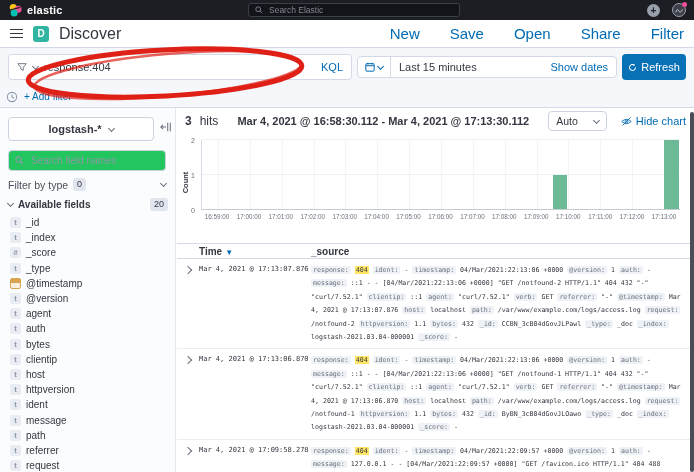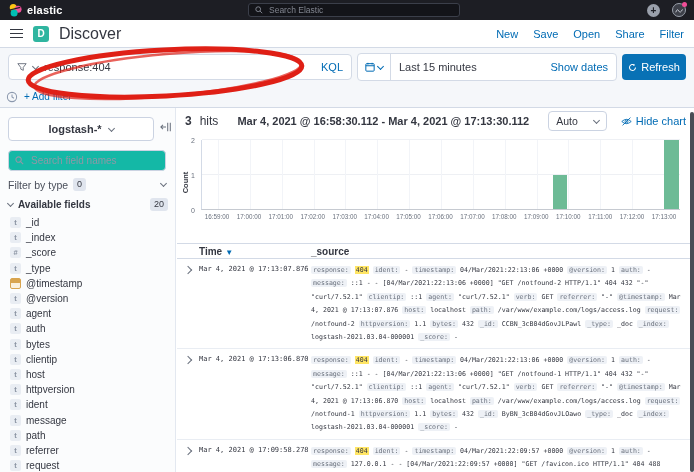--- a/index.html
+++ b/index.html
@@ -23,50 +23,50 @@
   .avatar .dot{position:absolute;right:-2px;top:-2px;width:5px;height:5px;border-radius:50%;background:#f04e98;}
   .avatar svg{position:absolute;left:2px;top:3px;}
 
   
   .tb{height:28px;border-bottom:1px solid #d3dae6;display:flex;align-items:center;padding:0 10px;gap:10px;background:#fff;}
   .burger{width:13px;display:flex;flex-direction:column;gap:2.5px;}
   .burger i{height:1.5px;background:#343741;display:block;}
   .app-badge{width:16px;height:16px;border-radius:3px;background:#2fb5a0;color:#fff;font-size:10px;font-weight:bold;
              display:flex;align-items:center;justify-content:center;}
   .tb-title{font-size:16px;color:#343741;}
-  .tb-links{margin-left:auto;display:flex;gap:15px;font-size:11px;color:#006bb4;}
+  .tb-links{margin-left:auto;display:flex;gap:30px;font-size:15px;color:#006bb4;}
   .tb-links span{cursor:pointer;}
 
   
   .qb{height:38px;background:#f5f7fa;display:flex;align-items:center;gap:5px;padding:0 8px;}
   .qgroup{flex:1;height:26px;background:#fff;border:1px solid #d3dae6;border-radius:4px;
           display:flex;align-items:center;padding:0 8px;gap:6px;font-size:11px;}
   .qtext{flex:1;color:#343741;}
   .kql{color:#006bb4;font-size:11px;padding-left:6px;}
-  .dgroup{width:260px;height:28px;background:#fff;border:1px solid #d3dae6;border-radius:4px;
+  .dgroup{width:260px;height:22px;background:#fff;border:1px solid #d3dae6;border-radius:4px;
           display:flex;align-items:center;font-size:11px;}
   .dcal{display:flex;align-items:center;gap:3px;padding:0 7px;height:100%;border-right:1px solid #d3dae6;}
   .drange{flex:1;padding:0 8px;color:#343741;}
   .showdates{color:#006bb4;padding-right:8px;white-space:nowrap;}
   .refresh{height:26px;min-width:64px;background:#0871b5;border:none;border-radius:4px;color:#fff;font-size:11px;
            display:flex;align-items:center;justify-content:center;gap:4px;font-family:inherit;}
   .chev{width:5px;height:5px;border-right:1.4px solid #69707d;border-bottom:1.4px solid #69707d;
         transform:rotate(45deg);display:inline-block;flex:none;margin-top:-2px;}
   .chev.blue{border-color:#006bb4;}
 
   
   .fb{height:22px;background:#f5f7fa;display:flex;align-items:center;gap:6px;padding:0 6px;border-bottom:1px solid #d3dae6;}
   .addfilter{color:#006bb4;font-size:10px;}
 
   
   .sidebar{position:absolute;left:0;top:108px;bottom:0;width:176px;background:#fbfcfd;border-right:1px solid #e3e8f0;overflow:hidden;padding-left:20px;}
   .ip-btn{position:absolute;left:8px;top:9px;width:146px;height:24px;background:#fff;border:1px solid #cbd3e2;
           border-radius:4px;display:flex;align-items:center;justify-content:center;gap:7px;font-size:11px;font-weight:bold;}
   .collapse{position:absolute;right:3px;top:13px;color:#69707d;}
-  .sb-search{position:absolute;left:8px;top:42px;width:158px;height:21px;background:#14b8a6;border:1px solid #cbd3e2;
+  .sb-search{position:absolute;left:8px;top:42px;width:158px;height:21px;background:#22c55e;border:1px solid #cbd3e2;
              border-radius:4px;display:flex;align-items:center;gap:5px;padding:0 6px;}
   .sb-search input{border:none;outline:none;font-size:10px;width:100%;background:transparent;font-family:inherit;color:#343741;}
   .sb-search input::placeholder{color:#8e98a6;}
   .sb-filter{position:absolute;left:8px;top:70px;width:158px;display:flex;align-items:center;gap:5px;
              font-size:10.5px;color:#4a4f5b;}
   .pill{background:#e0e5ee;border-radius:3px;padding:0 4px;font-size:9px;line-height:13px;color:#343741;}
   .sb-filter .chev{margin-left:auto;}
   .af-head{position:absolute;left:8px;top:90px;width:160px;display:flex;align-items:center;gap:5px;}
   .af-label{font-size:10px;font-weight:bold;}
   .af-head .pill{margin-left:auto;}

